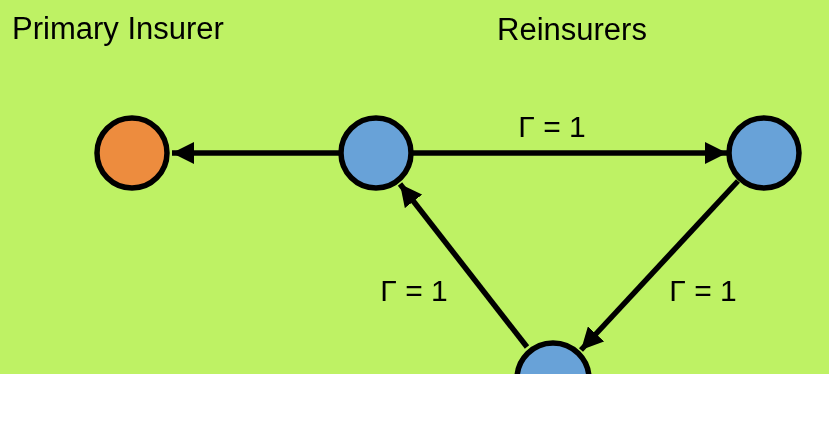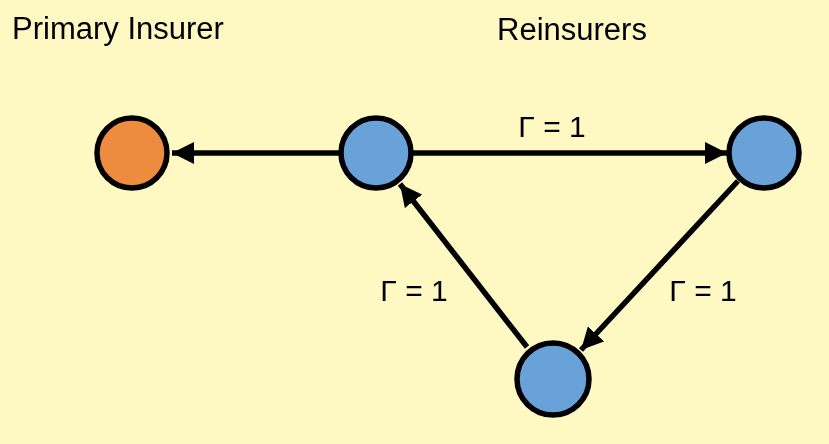--- a/index.html
+++ b/index.html
@@ -4,22 +4,22 @@
 <style>
   html, body {
     margin: 0;
     padding: 0;
     background: #ffffff;
     font-family: "Liberation Sans", sans-serif;
   }
   .canvas {
     position: relative;
     width: 829px;
-    height: 444px;
-    background: #fef9c3;
+    height: 374px;
+    background: #bef264;
     overflow: hidden;
   }
   svg { display: block; }
   .group-label {
     font-size: 31px;
     font-weight: 500;
     fill: #000000;
   }
   .edge-label {
     font-size: 30px;

